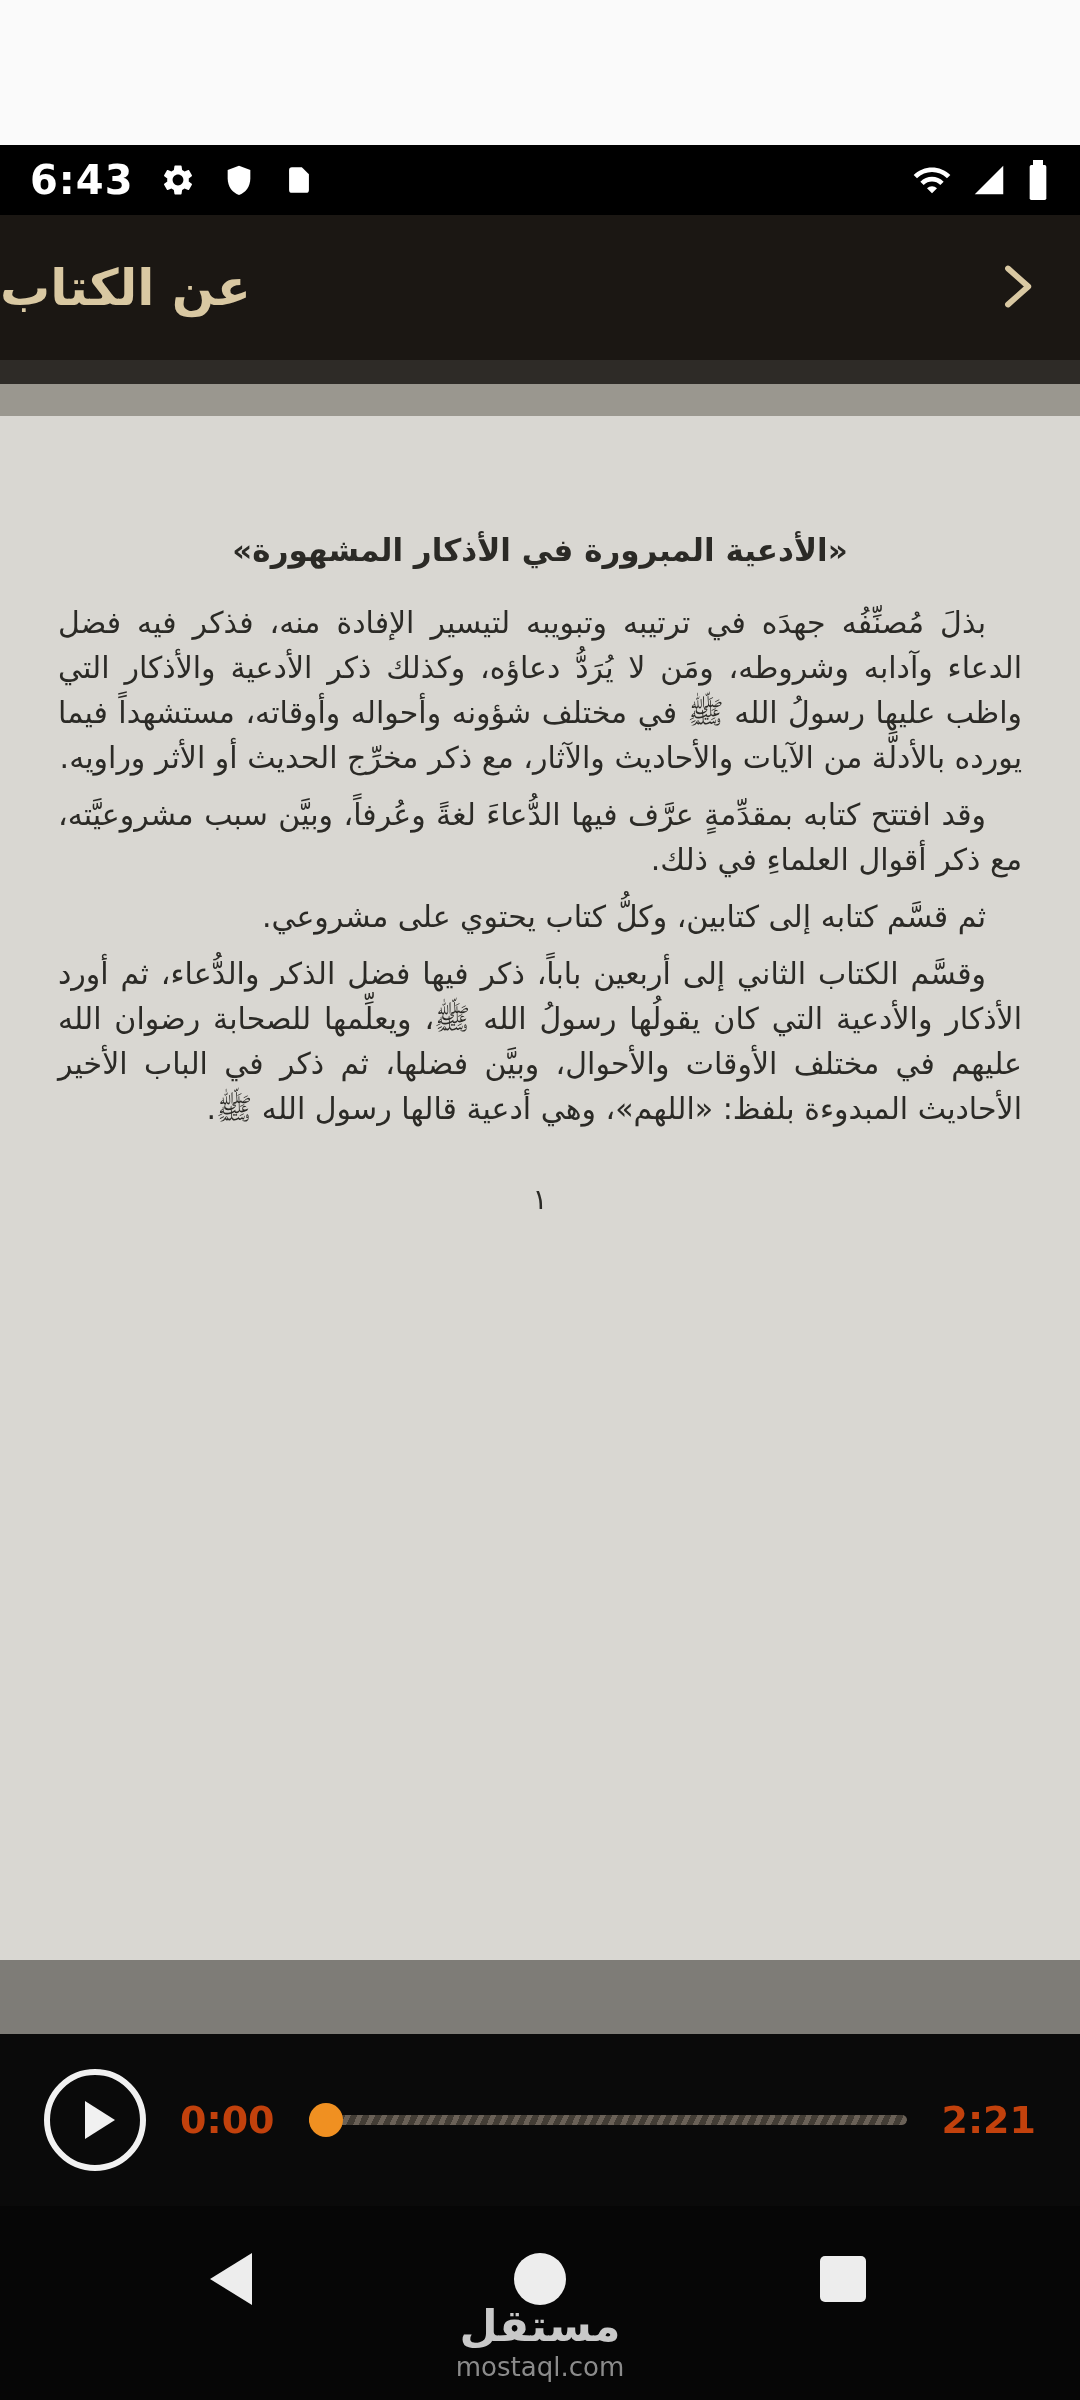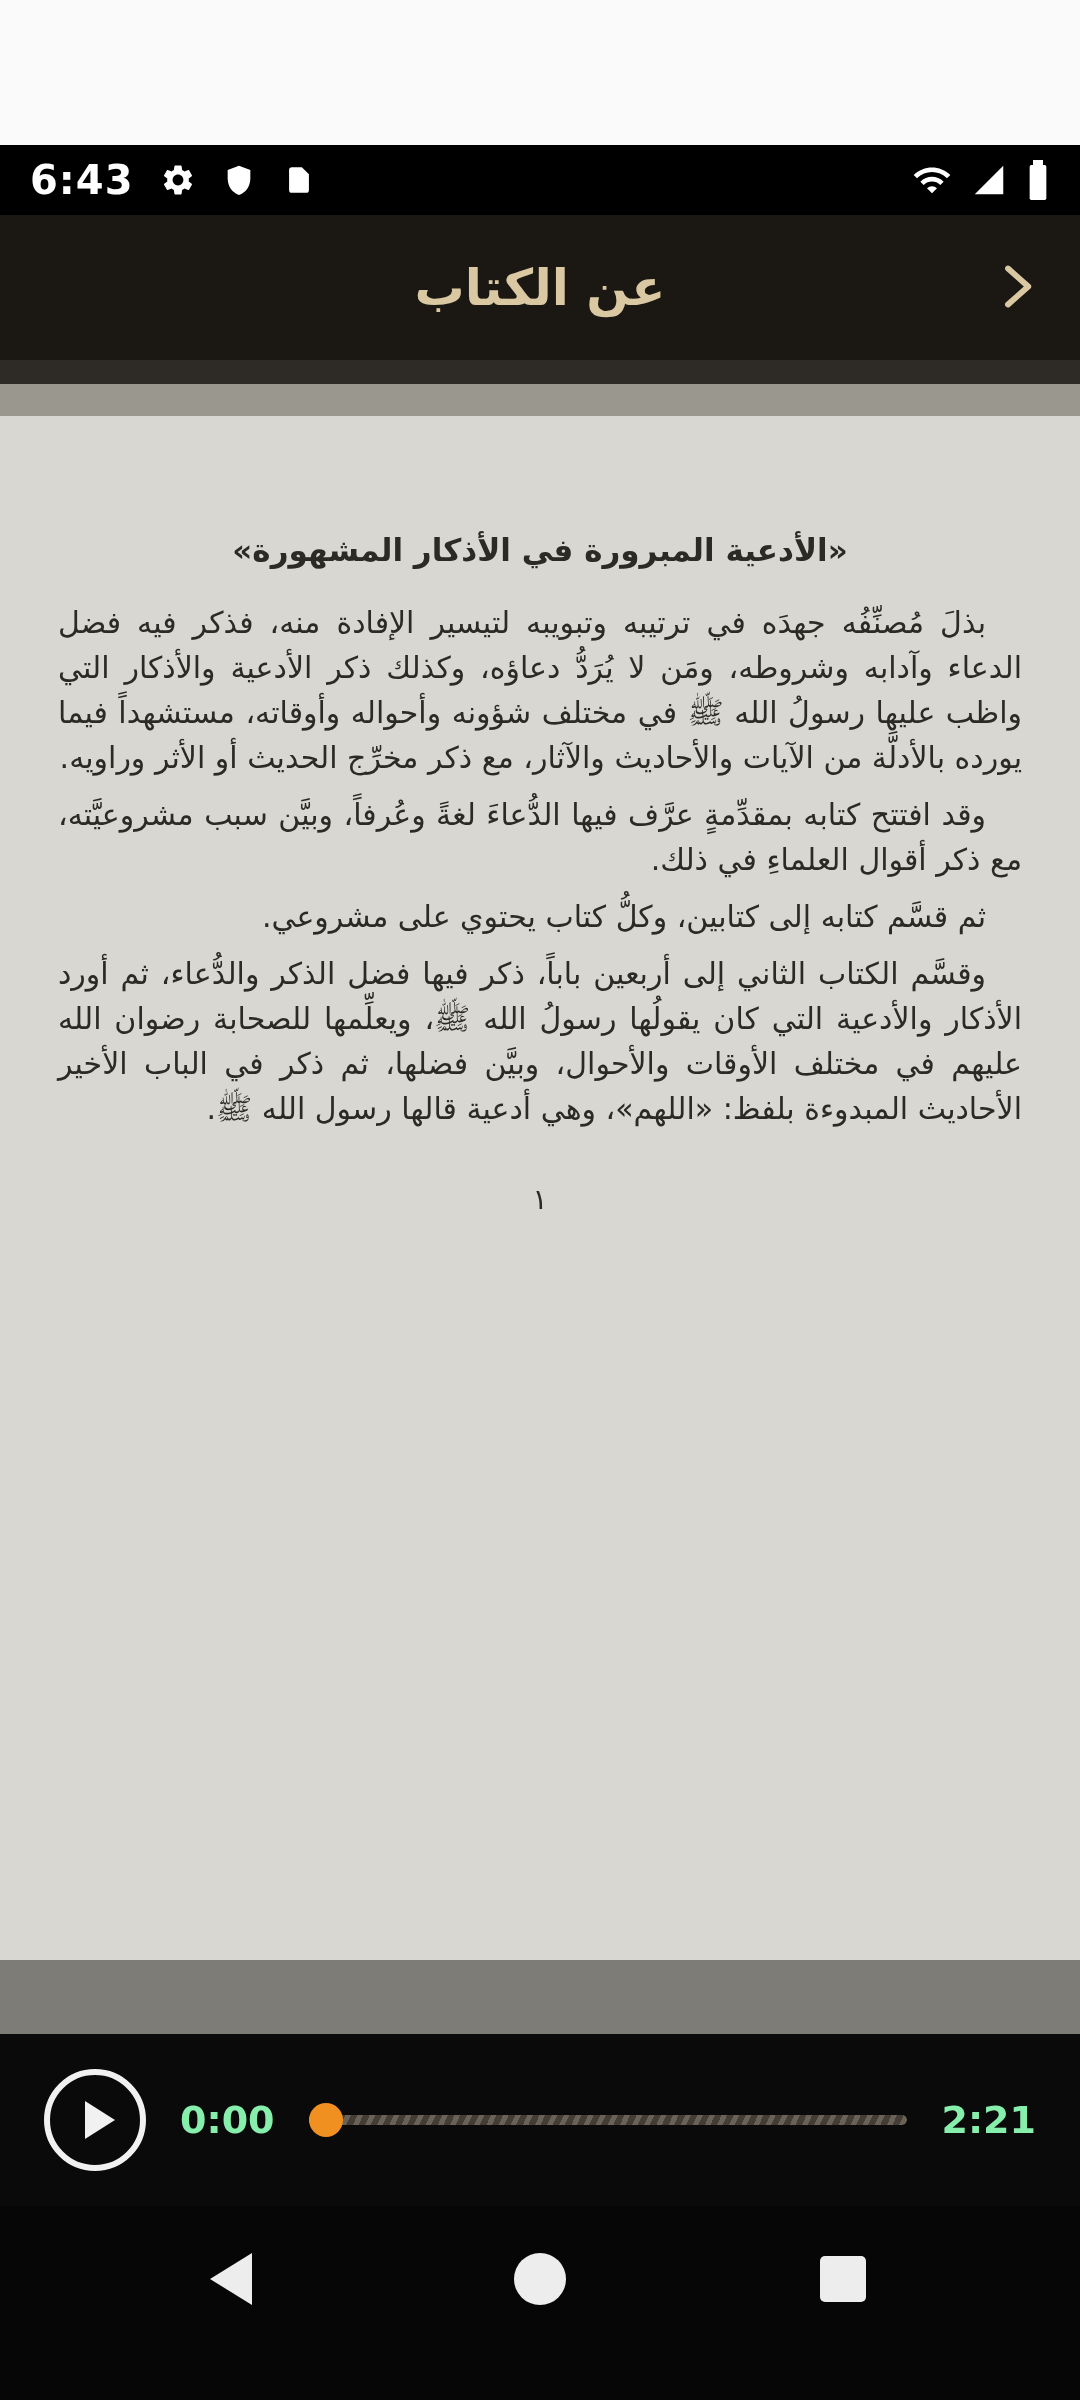--- a/index.html
+++ b/index.html
@@ -10,42 +10,42 @@
 
   
   .status-bar{position:absolute;left:0;top:145px;width:100%;height:70px;background:#000;display:flex;align-items:center;box-sizing:border-box;padding:0 30px;color:#fff;gap:13px;}
   .status-left{display:flex;align-items:center;gap:26px;}
   .status-time{font-size:40px;font-weight:700;letter-spacing:1px;}
   .status-right{margin-left:auto;display:flex;align-items:center;gap:18px;}
   .sicon{display:flex;align-items:center;}
   .sicon svg{display:block;}
 
   
-  .app-bar{position:absolute;left:0;top:215px;width:100%;height:145px;background:#1b1713;display:flex;align-items:center;justify-content:center;}
+  .app-bar{position:absolute;left:0;top:215px;width:100%;height:145px;background:#1b1713;display:flex;align-items:center;justify-content:flex-start;}
   .app-title{color:#d9c8a2;font-size:50px;font-weight:700;}
   .back-btn{position:absolute;right:30px;top:50%;transform:translateY(-50%);background:none;border:none;padding:6px;cursor:pointer;}
 
   
   .band-dark{position:absolute;left:0;top:360px;width:100%;height:24px;background:#2e2b27;}
   .band-gray{position:absolute;left:0;top:384px;width:100%;height:32px;background:#9a978f;}
 
   
   .page{position:absolute;left:0;top:416px;width:100%;height:1544px;background:#d9d7d2;box-sizing:border-box;padding:116px 58px 6px;direction:rtl;color:#2b2a26;overflow:hidden;}
   .page-heading{text-align:center;font-weight:700;font-size:31px;margin:0 0 32px;}
   .body-par{font-size:30px;line-height:1.5;text-align:justify;text-indent:36px;margin:0 0 12px;}
   .page-number{text-align:center;font-size:28px;margin-top:52px;}
 
   
   .band-bottom{position:absolute;left:0;top:1960px;width:100%;height:74px;background:#7e7c77;}
 
   
   .player{position:absolute;left:0;top:2034px;width:100%;height:172px;background:#0a0a0a;display:flex;align-items:center;box-sizing:border-box;padding:0 44px;gap:34px;}
   .play-circle{width:102px;height:102px;border:6px solid #f1f1f1;border-radius:50%;display:flex;align-items:center;justify-content:center;box-sizing:border-box;flex:0 0 auto;background:none;cursor:pointer;}
   .play-tri{width:0;height:0;border-left:30px solid #f1f1f1;border-top:19px solid transparent;border-bottom:19px solid transparent;margin-left:10px;}
-  .ptime{color:#86efac;font-size:38px;font-weight:700;}
+  .ptime{color:#c2410c;font-size:38px;font-weight:700;}
   .slider{flex:1;position:relative;height:40px;display:flex;align-items:center;cursor:pointer;}
   .slider-track{width:100%;height:10px;border-radius:5px;background:repeating-linear-gradient(115deg,#6a6157 0 5px,#433d35 5px 11px);}
   .slider-fill{position:absolute;left:0;top:50%;transform:translateY(-50%);height:10px;border-radius:5px;background:#f09021;width:3%;}
   .slider-thumb{position:absolute;top:50%;left:3%;transform:translate(-50%,-50%);width:34px;height:34px;border-radius:50%;background:#f09021;}
 
   
   .nav-back{position:absolute;left:210px;top:2253px;width:0;height:0;border-right:42px solid #ededed;border-top:26px solid transparent;border-bottom:26px solid transparent;cursor:pointer;}
   .nav-home{position:absolute;left:514px;top:2253px;width:52px;height:52px;border-radius:50%;background:#ededed;cursor:pointer;}
   .nav-recents{position:absolute;left:820px;top:2256px;width:46px;height:46px;border-radius:5px;background:#ededed;cursor:pointer;}
 
@@ -135,14 +135,18 @@
       <div class="slider-fill" style="width: 3%; background: rgb(240, 144, 33);"></div>
       <div class="slider-thumb" style="left: 3%; background: rgb(240, 144, 33);"></div>
     </div>
     <span class="ptime">2:21</span>
   </div>
 
   <div class="nav-back" title="back"></div>
   <div class="nav-home" title="home"></div>
   <div class="nav-recents" title="recents"></div>
 
+  <div class="watermark">
+    <div class="watermark-name">مستقل</div>
+    <div class="watermark-domain">mostaql.com</div>
+  </div>
 
 </div>
 
 </body></html>

